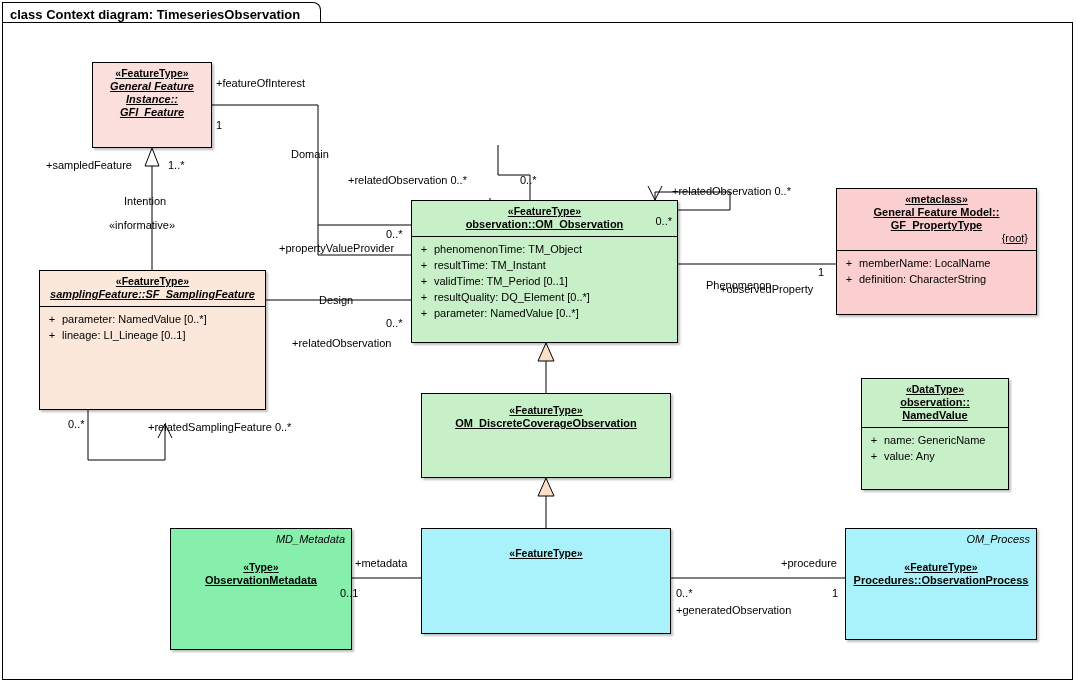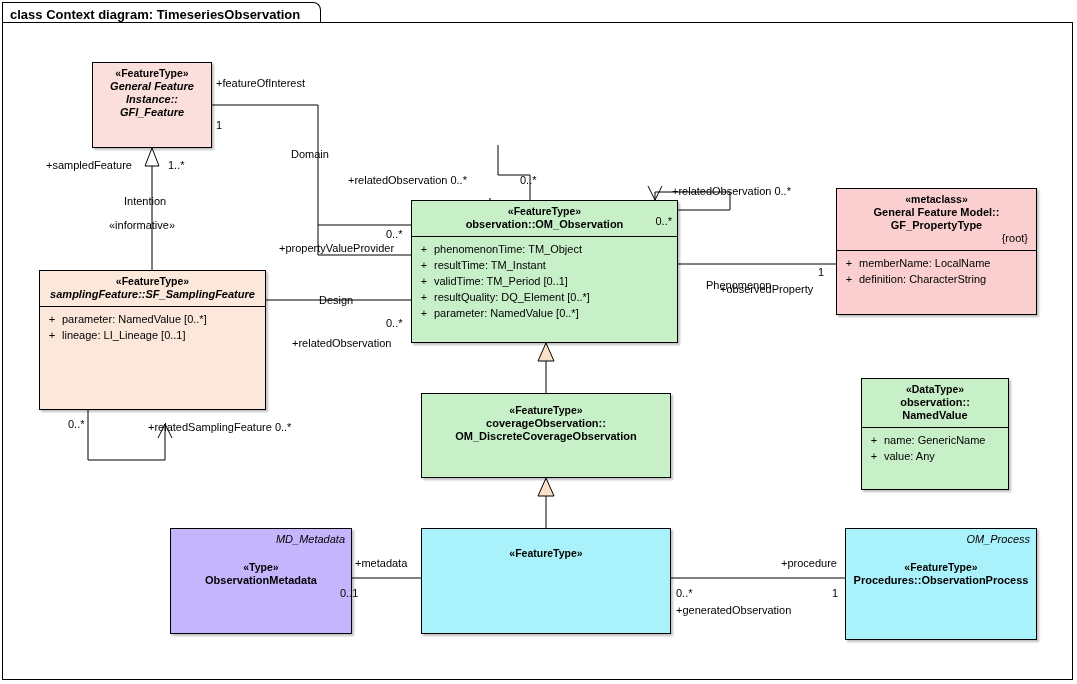--- a/index.html
+++ b/index.html
@@ -46,20 +46,21 @@
   .node {
     position: absolute;
     box-sizing: border-box;
     border: 1px solid #000000;
     box-shadow: 2px 2px 2px rgba(0,0,0,0.25);
   }
   .node .hdr {
     text-align: center;
     padding: 4px 4px 5px 4px;
     line-height: 13px;
+    text-decoration: underline;
   }
   .node .hdr .stereo {
     font-size: 10.5px;
     font-weight: bold;
   }
   .node .hdr .nm {
     font-size: 11px;
     font-weight: bold;
   }
   .node .hdr .nm.ital {
@@ -221,21 +222,20 @@
       <div class="attr">
         <span class="vis">+</span>
         <span class="txt">definition: CharacterString</span>
       </div>
     </div>
   </div>
 
   <div class="node" style="left:421px; top:393px; width:250px; height:85px; background:#c8f0c8;">
     <div class="hdr" style="padding-top:10px;">
       <div class="stereo">«FeatureType»</div>
-      <div class="nm">coverageObservation::</div>
       <div class="nm">OM_DiscreteCoverageObservation</div>
     </div>
   </div>
 
   <div class="node" style="left:861px; top:378px; width:148px; height:112px; background:#c8f0c8;">
     <div class="hdr">
       <div class="stereo">«DataType»</div>
       <div class="nm">observation::</div>
       <div class="nm">NamedValue</div>
     </div>
@@ -245,21 +245,21 @@
         <span class="vis">+</span>
         <span class="txt">name: GenericName</span>
       </div>
       <div class="attr">
         <span class="vis">+</span>
         <span class="txt">value: Any</span>
       </div>
     </div>
   </div>
 
-  <div class="node" style="left:170px; top:528px; width:182px; height:106px; background:#c4b5fd;">
+  <div class="node" style="left:170px; top:528px; width:182px; height:122px; background:#86efac;">
     <div style="text-align:right; padding:4px 6px 0 0; font-size:11px; font-style:italic;">MD_Metadata</div>
     <div class="hdr" style="padding-top:16px;">
       <div class="stereo">«Type»</div>
       <div class="nm">ObservationMetadata</div>
     </div>
   </div>
 
   <div class="node" style="left:421px; top:528px; width:250px; height:106px; background:#aaf2fb;">
     <div class="hdr" style="padding-top:18px;">
       <div class="stereo">«FeatureType»</div>

